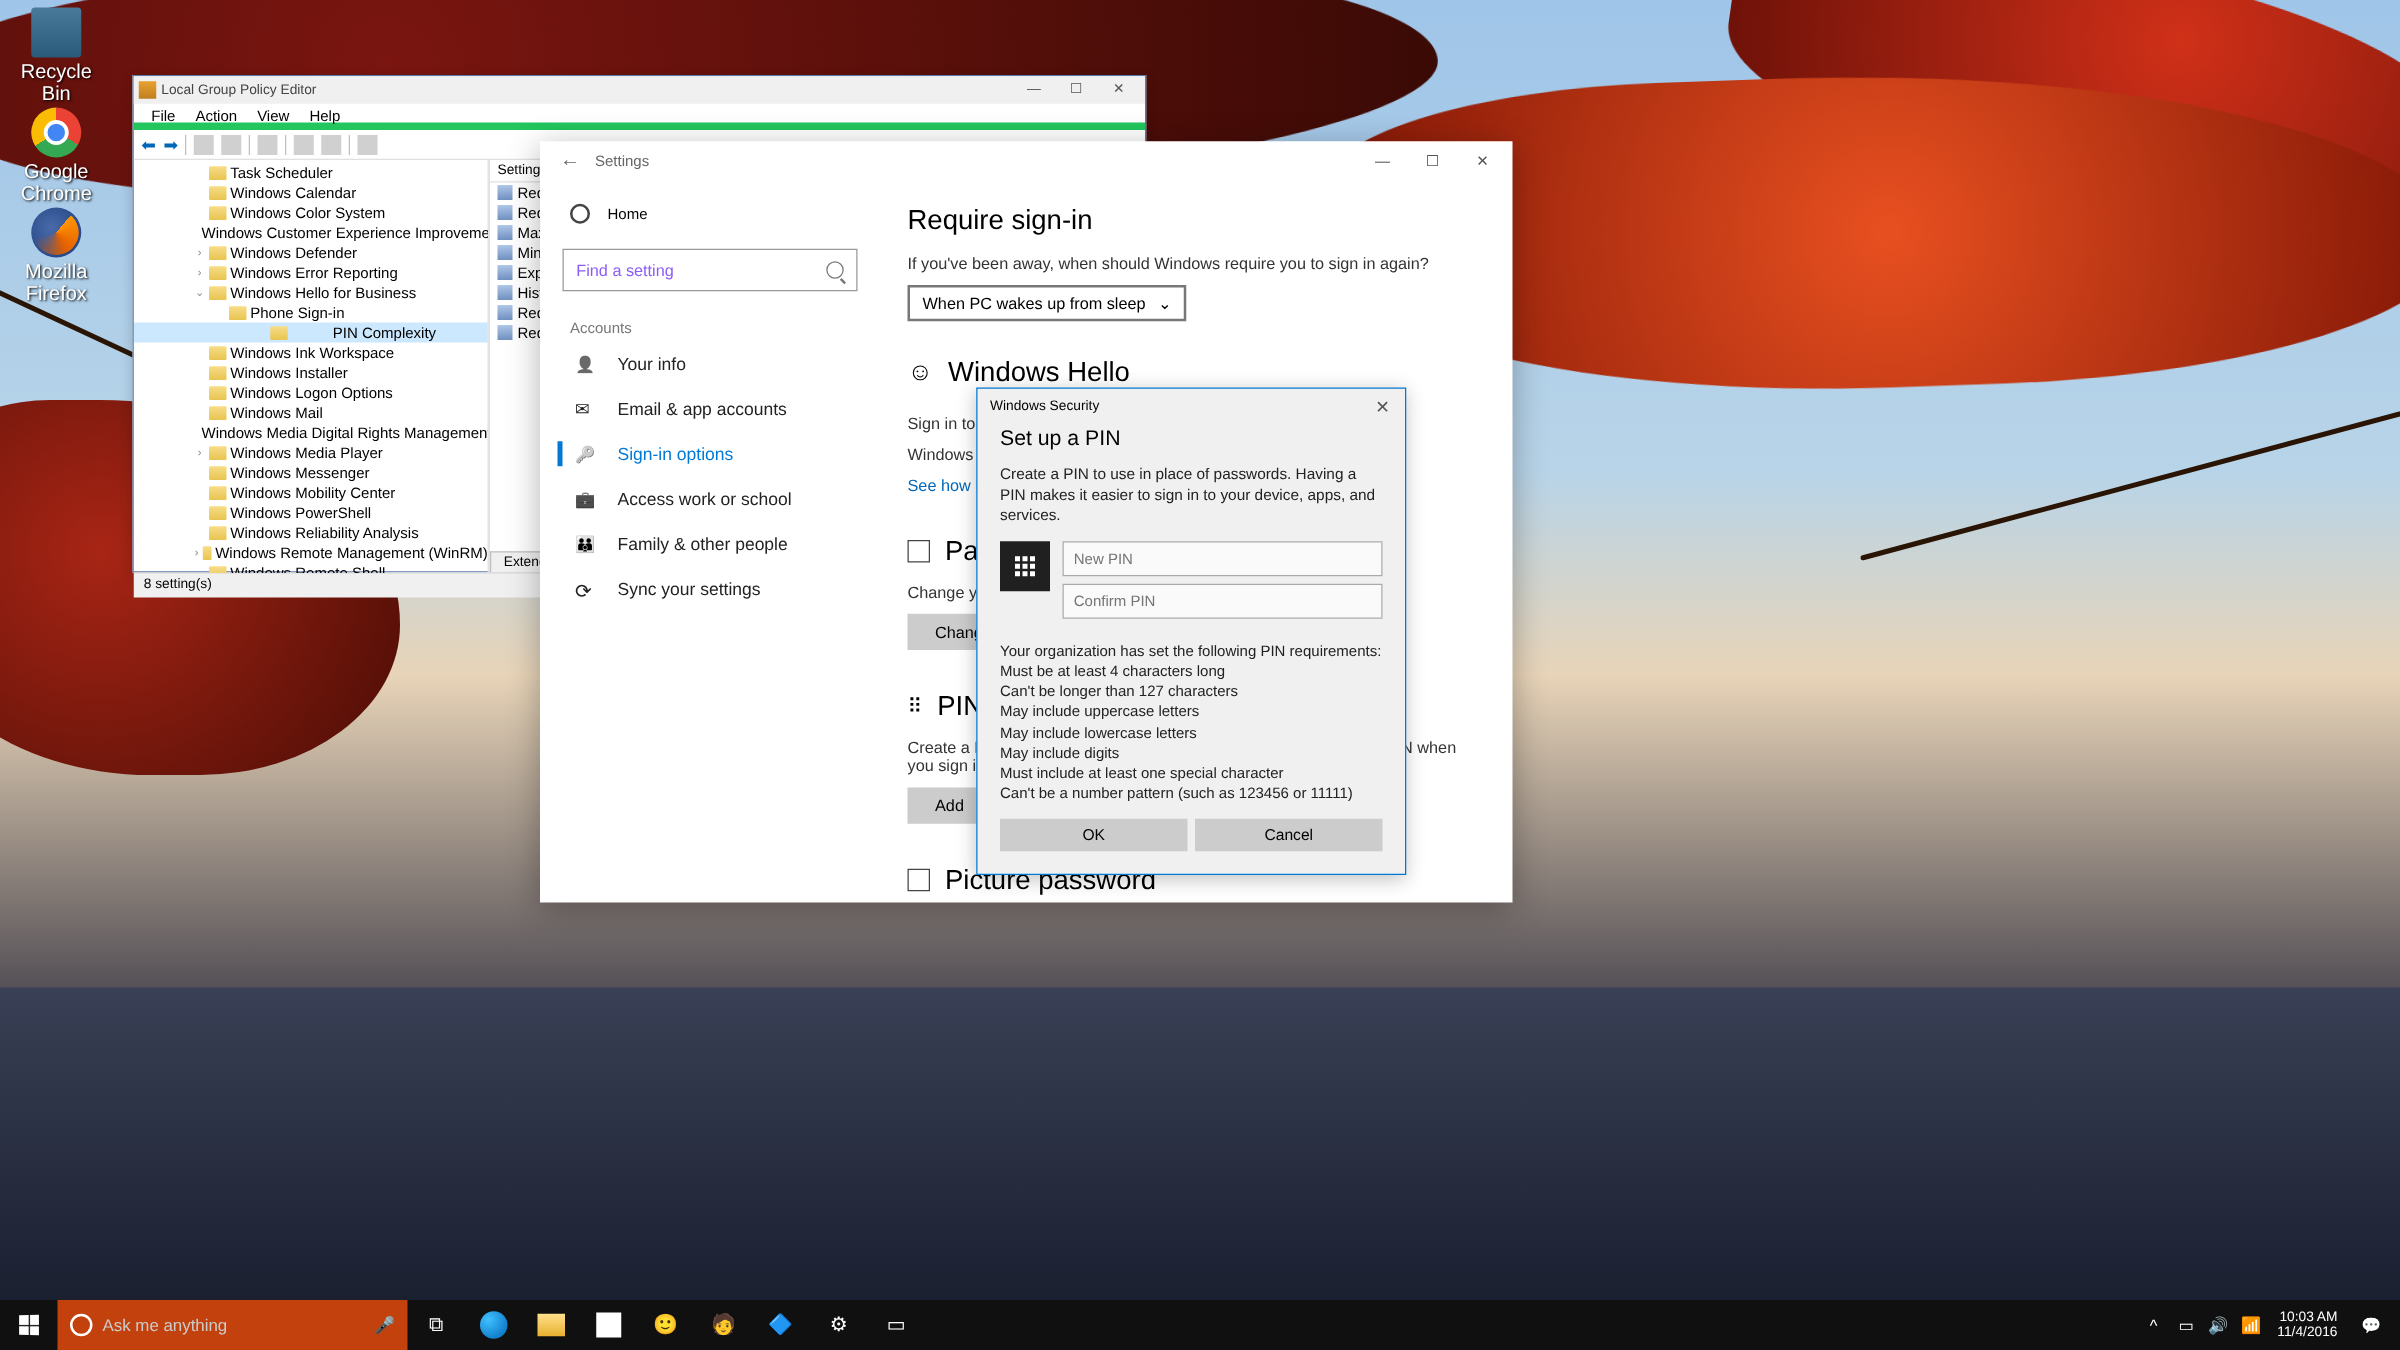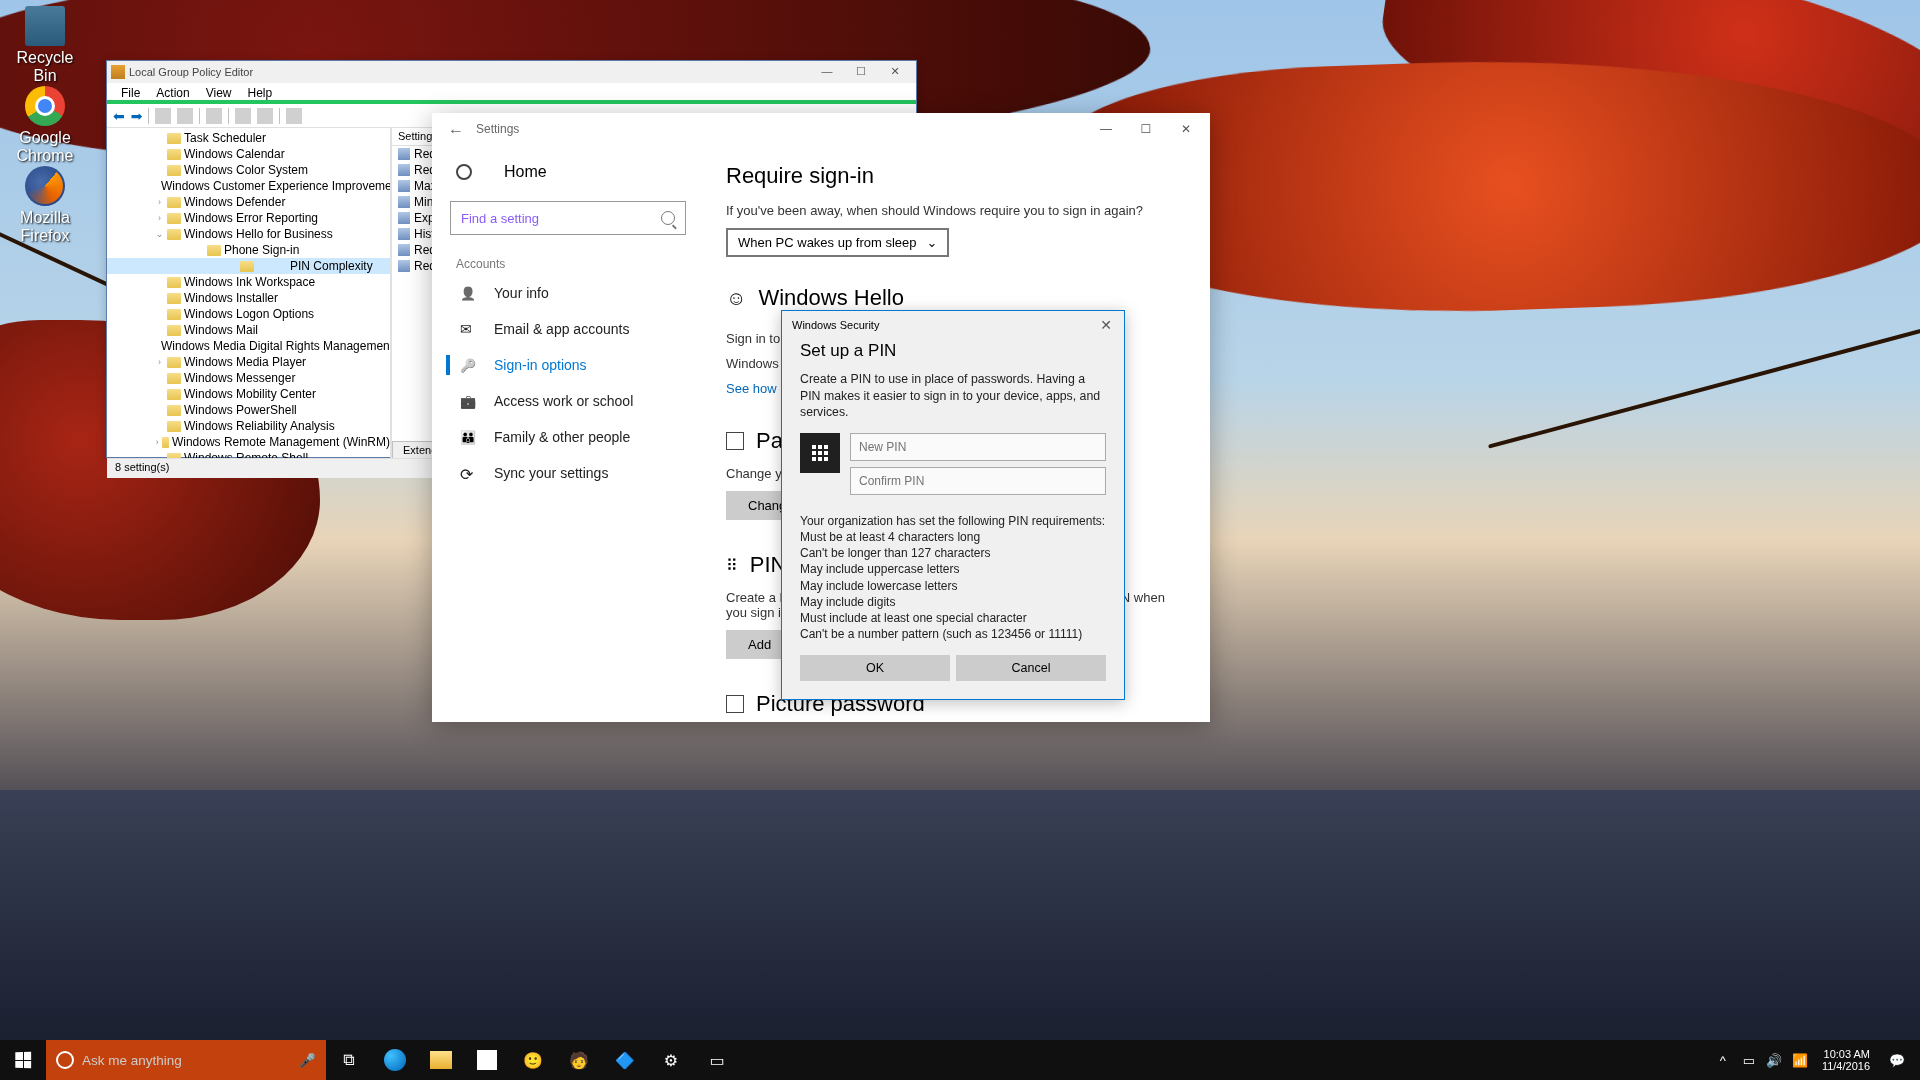--- a/index.html
+++ b/index.html
@@ -23,49 +23,49 @@
   .chrome .ic::after{content:"";position:absolute;inset:10px;background:#4285f4;border-radius:50%;border:3px solid #fff;}
   .firefox .ic{background:radial-gradient(circle at 40% 40%,#4a6baa,#1a3a7a);border-radius:50%;position:relative;}
   .firefox .ic::after{content:"";position:absolute;inset:2px;background:conic-gradient(from 40deg,#ff9500,#e66000,transparent 60%);border-radius:50%;}
   
   .window{position:absolute;background:#fff;border:1px solid #5a7aaa;box-shadow:0 3px 10px rgba(0,0,0,.2);}
   .gpedit{left:106px;top:60px;width:811px;height:398px;}
   .titlebar{height:22px;display:flex;align-items:center;padding:0 4px;font-size:11px;color:#444;background:#f0f0f0;}
   .titlebar .ico{width:14px;height:14px;background:linear-gradient(#e8a030,#c08020);margin-right:4px;}
   .tbtns{margin-left:auto;display:flex;}
   .tbtn{width:34px;height:20px;text-align:center;line-height:18px;color:#555;font-size:11px;}
-  .menubar{height:21px;display:flex;padding:0 6px;font-size:12px;border-bottom:4px solid #22c55e;}
+  .menubar{height:21px;display:flex;padding:0 6px;font-size:12px;border-bottom:6px solid #22c55e;}
   .menubar span{padding:0 8px;line-height:21px;}
   .toolbar{height:24px;display:flex;align-items:center;padding:0 6px;gap:6px;border-bottom:1px solid #e0e0e0;}
   .toolbar .tb{width:16px;height:16px;background:#d0d0d0;}
   .toolbar .sep{width:1px;height:16px;background:#c0c0c0;}
   .gpbody{display:flex;height:330px;}
   .tree{width:284px;overflow-y:scroll;overflow-x:scroll;border-right:1px solid #e0e0e0;font-size:12px;padding-top:2px;}
   .tnode{white-space:nowrap;padding:1px 0 1px 60px;display:flex;align-items:center;gap:3px;line-height:14px;}
   .tnode .exp{width:9px;display:inline-block;text-align:center;margin-left:-12px;margin-right:0;color:#888;font-size:9px;}
   .tnode .fld{width:14px;height:11px;background:linear-gradient(#f7dd87,#e8c450);display:inline-block;border-radius:1px;}
-  .tnode.ind1{padding-left:100px;}
+  .tnode.ind1{padding-left:76px;}
   .tnode.sel{background:#cce8ff;gap:36px;}
   .listpane{flex:1;position:relative;overflow:hidden;border-left:1px solid #e0e0e0;}
   .listhdr{height:18px;border-bottom:1px solid #e0e0e0;font-size:11px;display:flex;}
   .listhdr span{padding:2px 6px;border-right:1px solid #e0e0e0;}
   .litem{font-size:12px;padding:1px 6px;display:flex;align-items:center;gap:4px;}
   .litem .scroll{width:12px;height:12px;background:linear-gradient(#b0c8e8,#7090c0);}
   .tabs{position:absolute;bottom:0;left:0;display:flex;font-size:11px;}
   .tabs span{padding:2px 10px;border:1px solid #c0c0c0;border-bottom:none;background:#f0f0f0;}
   .status{height:20px;border-top:1px solid #e0e0e0;font-size:11px;padding:2px 8px;background:#f0f0f0;}
   
   .settings{left:432px;top:113px;width:778px;height:609px;border:none;box-shadow:0 5px 25px rgba(0,0,0,.3);}
   .stitle{height:32px;display:flex;align-items:center;padding:0 4px;color:#666;font-size:12px;}
   .sback{width:40px;text-align:center;font-size:16px;}
   .stbtns{margin-left:auto;display:flex;}
   .stbtn{width:40px;height:32px;line-height:32px;text-align:center;color:#555;}
   .sbody{display:flex;height:577px;}
   .sside{width:264px;padding:12px 0 0 14px;}
-  .sside .home{display:flex;align-items:center;gap:32px;padding:6px 10px;font-size:16px;}
+  .sside .home{display:flex;align-items:center;gap:14px;padding:6px 10px;font-size:12px;}
   .sside .home .gear{width:16px;height:16px;border:2px solid #444;border-radius:50%;position:relative;}
   .searchbox{margin:14px 10px 18px 4px;height:34px;border:1px solid #999;display:flex;align-items:center;padding:0 10px;color:#8b5cf6;font-size:13px;}
   .searchbox .mag{margin-left:auto;width:14px;height:14px;border:1.5px solid #777;border-radius:50%;position:relative;}
   .searchbox .mag::after{content:"";position:absolute;width:5px;height:1.5px;background:#777;bottom:-3px;right:-3px;transform:rotate(45deg);}
   .sgrp{font-size:12px;color:#777;padding:4px 10px;}
   .sitem{display:flex;align-items:center;gap:18px;padding:10px 14px;font-size:14px;color:#222;position:relative;}
   .sitem .sic{width:16px;height:16px;flex-shrink:0;}
   .sitem.active{color:#0078d4;}
   .sitem.active::before{content:"";position:absolute;left:0;top:8px;bottom:8px;width:4px;background:#0078d4;}
   .smain{flex:1;padding:18px 30px;overflow:hidden;}

